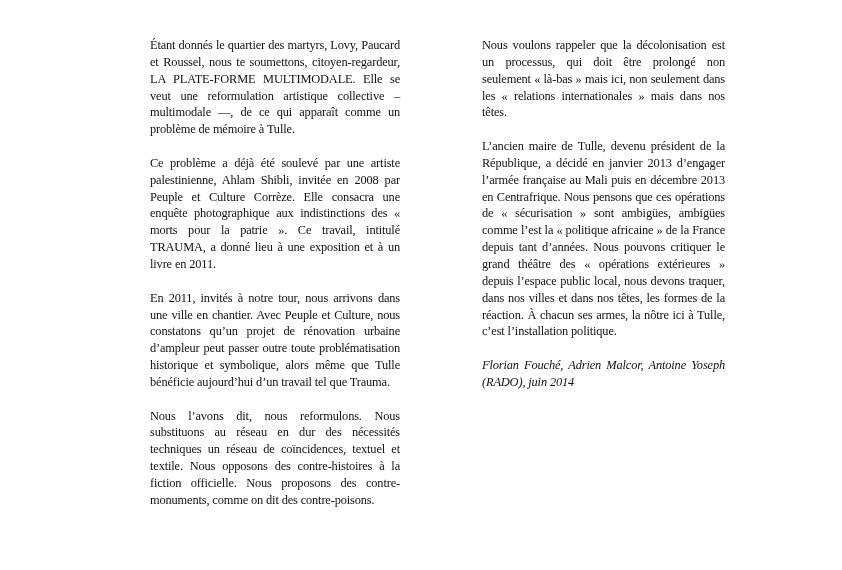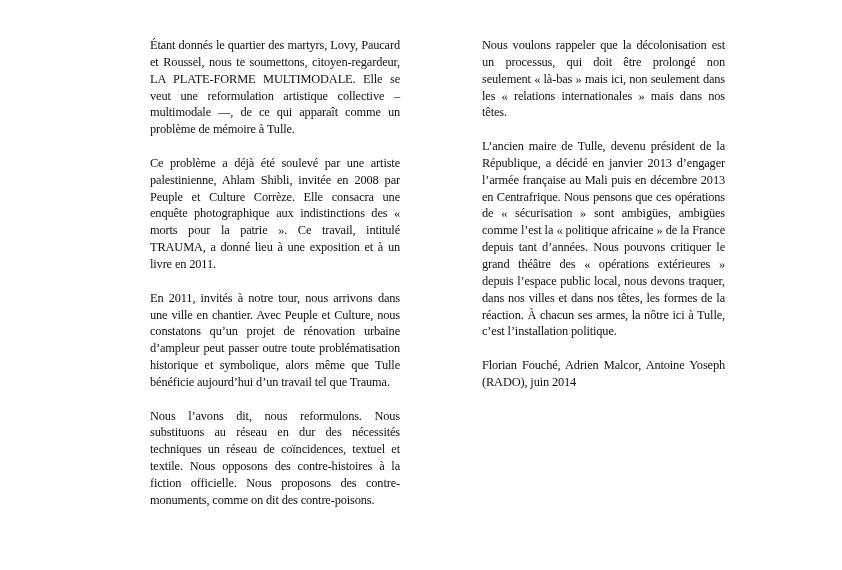--- a/index.html
+++ b/index.html
@@ -40,20 +40,21 @@
       margin-left: 48px;
     }
     .column p {
       margin: 0 0 16.85px 0;
     }
     .column p:last-child {
       margin-bottom: 0;
     }
     .signature {
       text-align: justify;
+      font-style: italic;
     }
   </style>
 </head>
 <body>
 
 <div class="page">
   <div class="column col-left">
     <p>Étant donnés le quartier des martyrs, Lovy, Paucard et Roussel, nous te soumettons, citoyen-regardeur, LA PLATE-FORME MULTIMODALE. Elle se veut une reformulation artistique collective – multimodale —, de ce qui apparaît comme un problème de mémoire à Tulle.</p>
     <p>Ce problème a déjà été soulevé par une artiste palestinienne, Ahlam Shibli, invitée en 2008 par Peuple et Culture Corrèze. Elle consacra une enquête photographique aux indistinctions des « morts pour la patrie ». Ce travail, intitulé TRAUMA, a donné lieu à une exposition et à un livre en 2011.</p>
     <p>En 2011, invités à notre tour, nous arrivons dans une ville en chantier. Avec Peuple et Culture, nous constatons qu’un projet de rénovation urbaine d’ampleur peut passer outre toute problématisation historique et symbolique, alors même que Tulle bénéficie aujourd’hui d’un travail tel que Trauma.</p>

